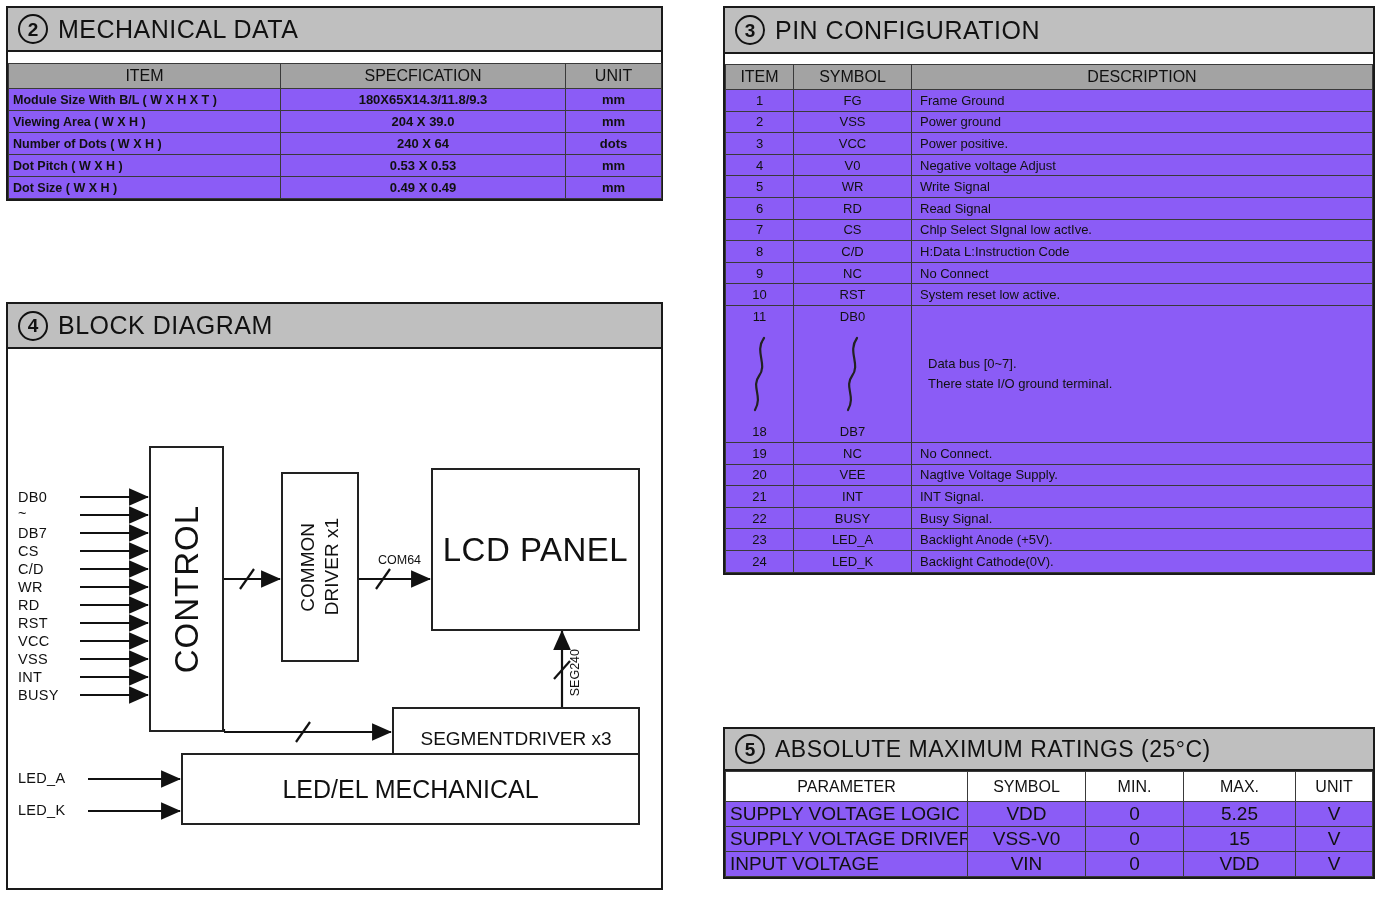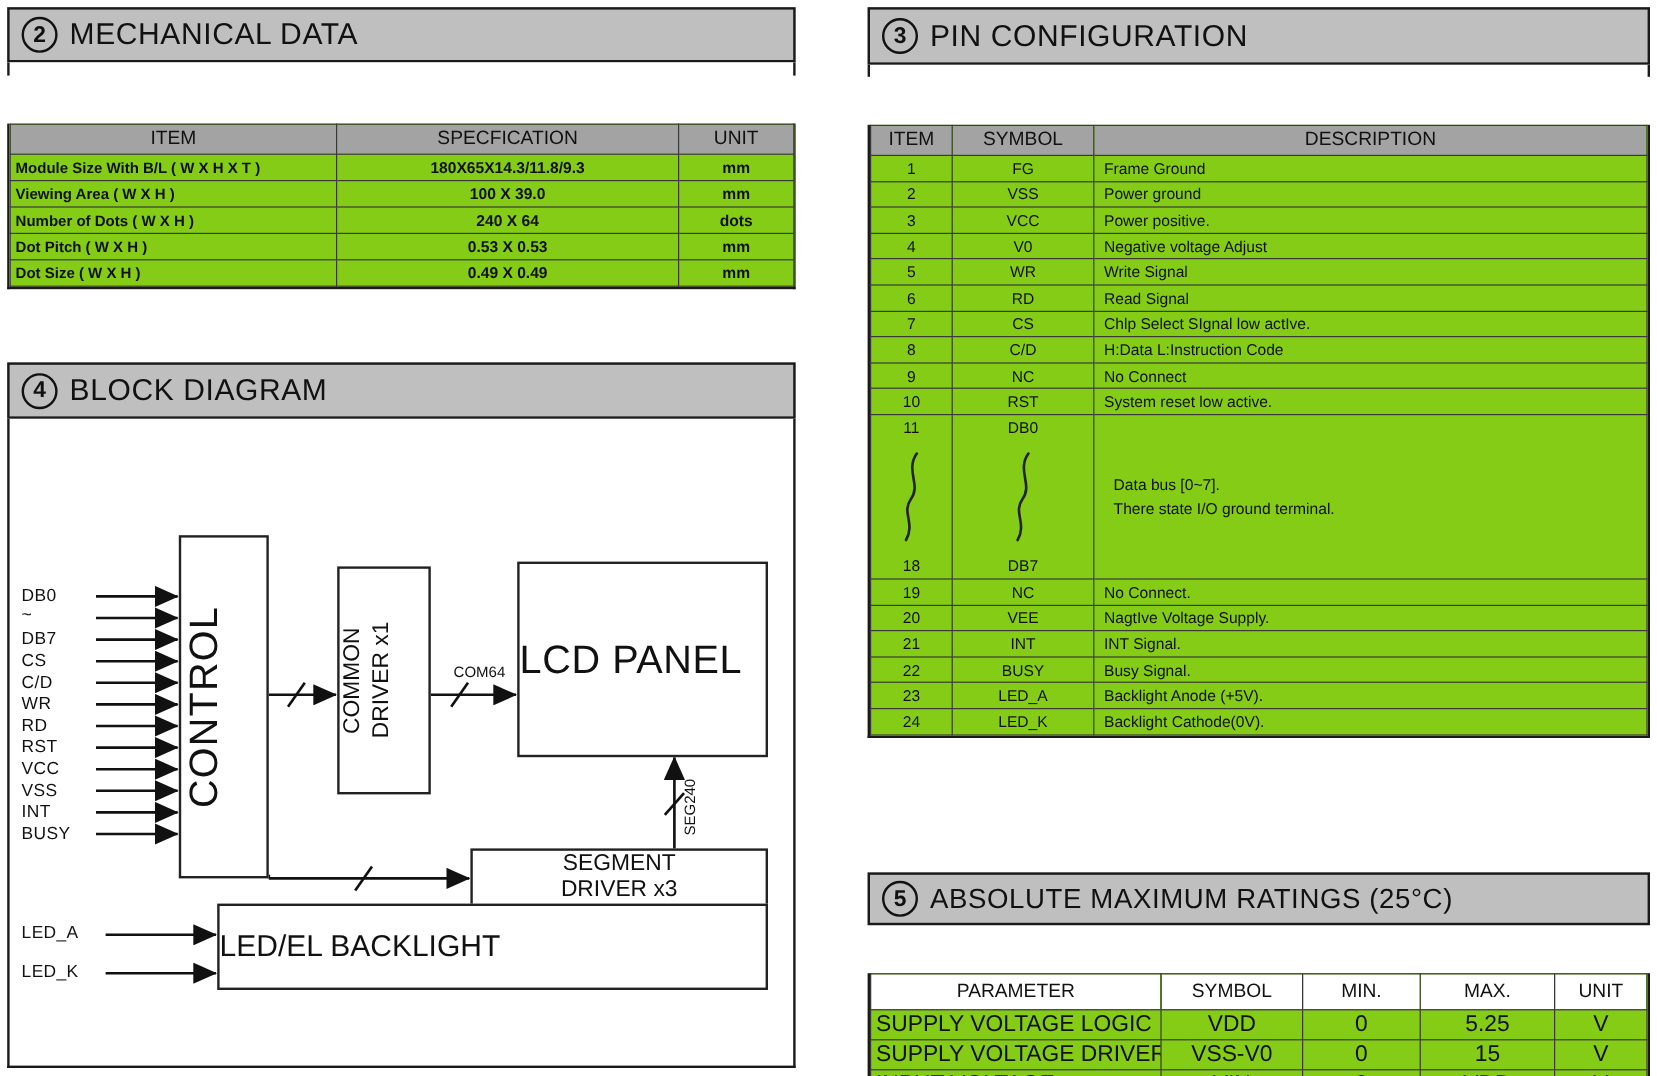--- a/index.html
+++ b/index.html
@@ -20,21 +20,21 @@
   }
   .circnum{
     display:inline-flex;align-items:center;justify-content:center;
     width:26px;height:26px;border:2px solid #111;border-radius:50%;
     font-weight:bold;font-size:19px;line-height:1;margin-right:10px;
     flex:0 0 auto;
   }
   .sect-title .txt{font-weight:normal;font-size:25px;letter-spacing:.5px;white-space:nowrap;}
 
   
-  table.grid{border-collapse:collapse;width:100%;table-layout:fixed;background:#84cc16;margin-top:40px;}
+  table.grid{border-collapse:collapse;width:100%;table-layout:fixed;background:#8b5cf6;}
   table.grid td,table.grid th{
     border:1px solid #3a3a3a;
     font-size:13px;font-weight:normal;padding:1px 4px;
     box-sizing:border-box;overflow:hidden;white-space:nowrap;
   }
   table.grid thead th{background:#a3a3a3;font-size:16px;text-align:center;padding:3px 4px;}
   .c{text-align:center}.l{text-align:left}
 
   
   #mech-wrap{left:6px;top:6px;width:657px;}
@@ -56,21 +56,21 @@
   .bus-inner .sq{flex:1 1 auto;display:flex;align-items:center;justify-content:center;}
   .bus-inner .sq svg{display:block;}
   .bus-desc{vertical-align:middle !important;line-height:1.55;white-space:normal !important;}
 
   
   #blk-wrap{left:6px;top:302px;width:657px;}
   #blk-title{height:47px;}
   #blk-body{border:2px solid #1a1a1a;border-top:none;height:541px;position:relative;background:#fff;box-sizing:border-box;}
   #blk-body svg{position:absolute;left:0;top:0;}
   .bx{position:absolute;border:2px solid #222;background:#fff;box-sizing:border-box;
-      display:flex;align-items:center;justify-content:flex-start;text-align:center;}
+      display:flex;align-items:center;justify-content:center;text-align:center;}
   .vtext{writing-mode:vertical-rl;transform:rotate(180deg);}
   .siglbl{position:absolute;font-size:14.5px;letter-spacing:.3px;white-space:nowrap;}
   .buslbl{position:absolute;font-size:12.5px;white-space:nowrap;}
 
   
   #amr-wrap{left:723px;top:727px;width:652px;}
   #amr-title{height:44px;}
   #amr-title .txt{font-size:23px;}
   #amr-table-box{border:2px solid #1a1a1a;border-top:none;}
   #amr-table td{height:25px;font-size:19px;}
@@ -100,21 +100,21 @@
         </tr>
       </thead>
       <tbody>
         <tr>
           <td class="l">Module Size With B/L ( W X H X T )</td>
           <td class="c">180X65X14.3/11.8/9.3</td>
           <td class="c">mm</td>
         </tr>
         <tr>
           <td class="l">Viewing Area ( W X H )</td>
-          <td class="c">100 X 39.0</td>
+          <td class="c">204 X 39.0</td>
           <td class="c">mm</td>
         </tr>
         <tr>
           <td class="l">Number of Dots ( W X H )</td>
           <td class="c">240 X 64</td>
           <td class="c">dots</td>
         </tr>
         <tr>
           <td class="l">Dot Pitch ( W X H )</td>
           <td class="c">0.53 X 0.53</td>
@@ -337,27 +337,27 @@
 
     <div class="bx" style="left:273px;top:123px;width:78px;height:190px;flex-direction:row;">
       <span class="vtext" style="font-size:19px">COMMON</span>
       <span class="vtext" style="font-size:19px;margin-left:2px">DRIVER x1</span>
     </div>
 
     <div class="bx" style="left:423px;top:119px;width:209px;height:163px;">
       <span style="font-size:33px;letter-spacing:.5px">LCD PANEL</span>
     </div>
 
-    <div class="bx" style="left:384px;top:358px;width:248px;height:64px;flex-direction:column;">
+    <div class="bx" style="left:384px;top:358px;width:248px;height:64px;flex-direction:row;">
       <span style="font-size:19px">SEGMENT</span>
       <span style="font-size:19px">DRIVER x3</span>
     </div>
 
     <div class="bx" style="left:173px;top:404px;width:459px;height:72px;">
-      <span style="font-size:25px">LED/EL BACKLIGHT</span>
+      <span style="font-size:25px">LED/EL MECHANICAL</span>
     </div>
 
     <div class="buslbl" style="left:370px;top:204px">COM64</div>
     <div class="buslbl" style="left:560px;top:300px;writing-mode:vertical-rl;transform:rotate(180deg);">SEG240</div>
   </div>
 </div>
 
 <div class="panel" id="amr-wrap">
   <div class="sect-title" id="amr-title">
     <span class="circnum">5</span>

